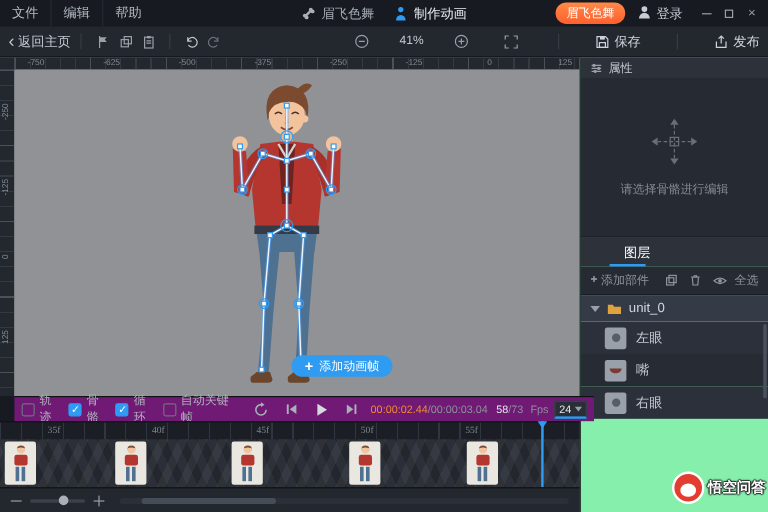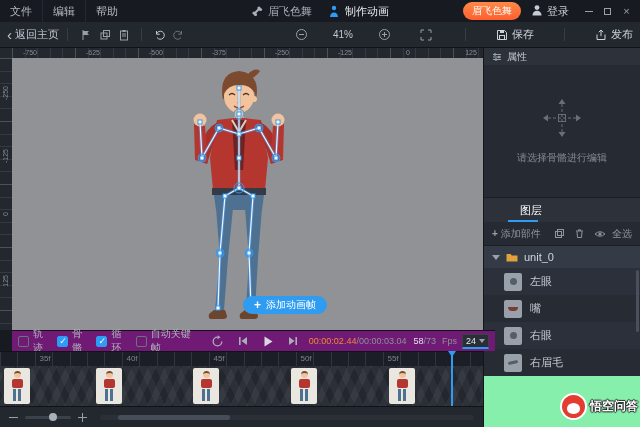--- a/index.html
+++ b/index.html
@@ -114,21 +114,21 @@
   .fps-box { width:27px; height:15px; margin-left:5px; background:#2a2f37; border:1px solid #3a414b;
              border-bottom:2px solid #2e9cf4; display:flex; align-items:center;
              justify-content:space-between; padding:0 3px; color:#e2e6eb; }
   .caret-sm { width:0; height:0; border-left:3px solid transparent; border-right:3px solid transparent;
               border-top:4px solid #9aa0a8; }
 
   
   #t-ruler { position:absolute; left:0; top:351px; width:483px; height:15px; background-color:#1b1f25;
              border-top:1px solid #101318;
              background-image:repeating-linear-gradient(90deg,#303640 0 1px,transparent 1px 17.4px); }
-  .tr-label { position:absolute; top:2px; font-size:8px; color:#7d848d; transform:translateX(-50%); }
+  .tr-label { position:absolute; top:2px; font-size:8px; color:#7d848d; transform:translateX(-50%);font-family:Liberation Serif, serif; }
 
   
   #thumbs { position:absolute; left:0; top:366px; width:483px; height:40px; background-color:#2b2f37;
     background-image:repeating-linear-gradient(115deg,rgba(255,255,255,0.05) 0 7px,transparent 7px 15px),
                      repeating-linear-gradient(65deg,rgba(0,0,0,0.18) 0 7px,transparent 7px 15px); }
   .kf-thumb { position:absolute; top:2px; width:26px; height:36px; background:#eae7e1; border-radius:2px;
               display:flex; flex-direction:column; align-items:center; padding-top:3px; gap:1px; }
   .mc-head { width:7px; height:7px; border-radius:50%; background:#f0c49e; border-top:2px solid #7a4a30; }
   .mc-torso { width:11px; height:9px; background:#b5362f; border-radius:2px; }
   .mc-legs { display:flex; gap:2px; }
@@ -466,26 +466,20 @@
           <div class="g-mouth"></div>
         </div>
       <span>嘴</span>
     </div>
     <div class="layer-row">
       <div class="layer-thumb">
           <div class="g-eye"></div>
         </div>
       <span>右眼</span>
     </div>
-    <div class="layer-row">
-      <div class="layer-thumb">
-          <div class="g-brow"></div>
-        </div>
-      <span>右眉毛</span>
-    </div>
     <div class="sb-scroll"></div>
   </div>
 </div>
 
 <div id="controls">
   <label class="toggle">
     <span class="cb"></span>
     <span>轨迹</span>
   </label>
   <label class="toggle on">

